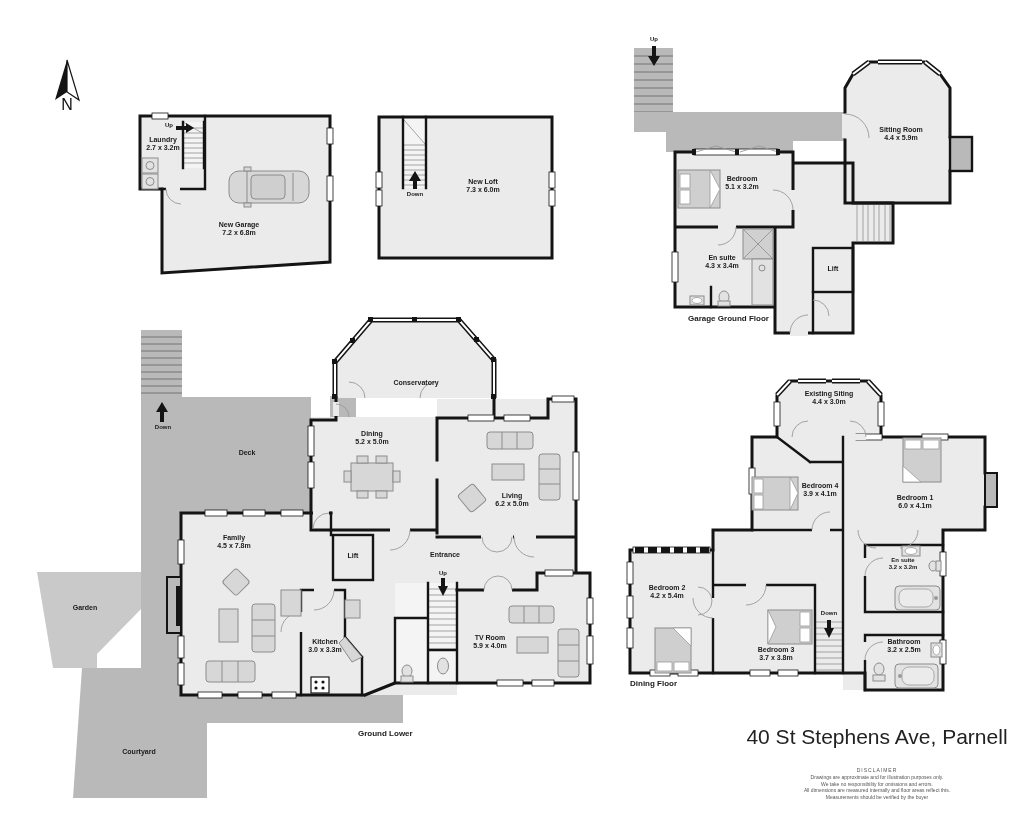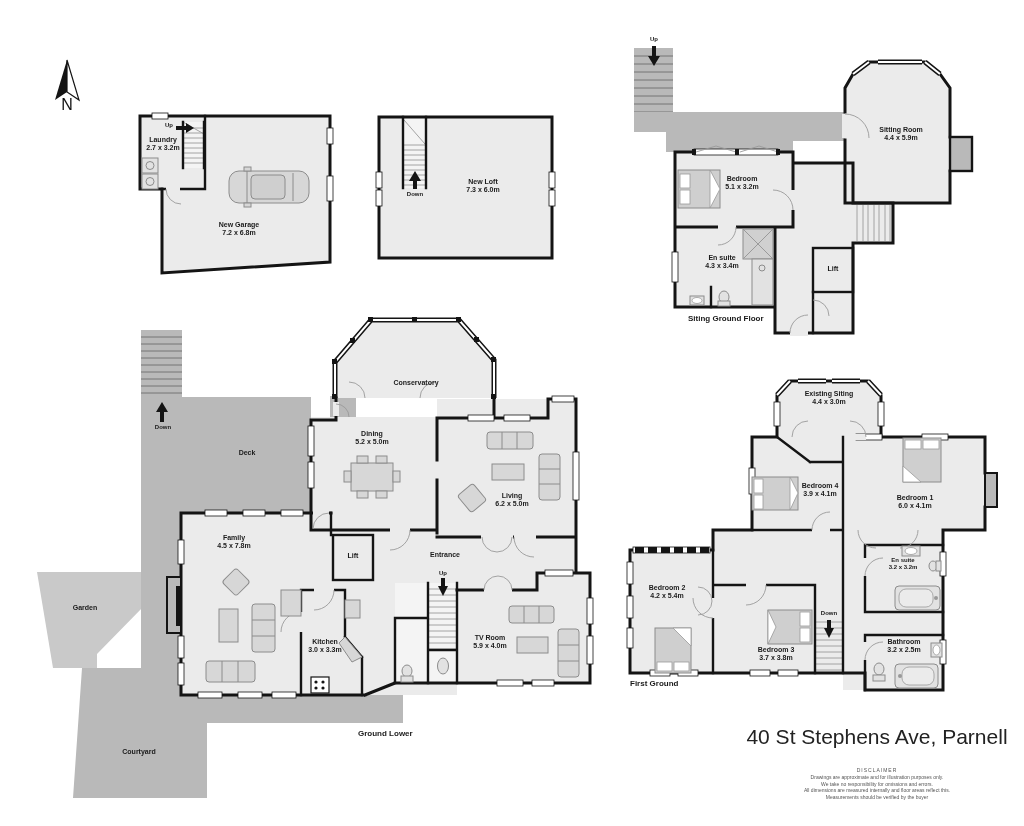--- a/index.html
+++ b/index.html
@@ -469,21 +469,21 @@
   </div>
   <div class="lbl" style="left:901px;top:126px">
     <span>Sitting Room</span>
       <span>4.4 x 5.9m</span>
   </div>
   <div class="lbl" style="left:722px;top:254px">
     <span>En suite</span>
       <span>4.3 x 3.4m</span>
   </div>
   <div class="lbl" style="left:833px;top:265px">Lift</div>
-  <div class="flbl" style="left:688px;top:314px">Siting Ground Floor</div>
+  <div class="flbl" style="left:688px;top:314px">Garage Ground Floor</div>
 
   <div class="lbl tiny" style="left:163px;top:424px">Down</div>
   <div class="lbl" style="left:247px;top:449px">Deck</div>
   <div class="lbl" style="left:416px;top:379px">Conservatory</div>
   <div class="lbl" style="left:372px;top:430px">
     <span>Dining</span>
       <span>5.2 x 5.0m</span>
   </div>
   <div class="lbl" style="left:512px;top:492px">
     <span>Living</span>
@@ -530,21 +530,21 @@
   </div>
   <div class="lbl tiny" style="left:903px;top:557px">
     <span>En suite</span>
       <span>3.2 x 3.2m</span>
   </div>
   <div class="lbl" style="left:904px;top:638px">
     <span>Bathroom</span>
       <span>3.2 x 2.5m</span>
   </div>
   <div class="lbl tiny" style="left:829px;top:610px">Down</div>
-  <div class="flbl" style="left:630px;top:679px">First Ground</div>
+  <div class="flbl" style="left:630px;top:679px">Dining Floor</div>
 
   <div class="title" style="left:877px;top:725px">40 St Stephens Ave, Parnell</div>
   <div class="disc" style="left:877px;top:767px">
     <div class="h">DISCLAIMER</div>
     <div>Drawings are approximate and for illustration purposes only.</div>
     <div>We take no responsibility for omissions and errors.</div>
     <div>All dimensions are measured internally and floor areas reflect this.</div>
     <div>Measurements should be verified by the buyer</div>
   </div>
 

